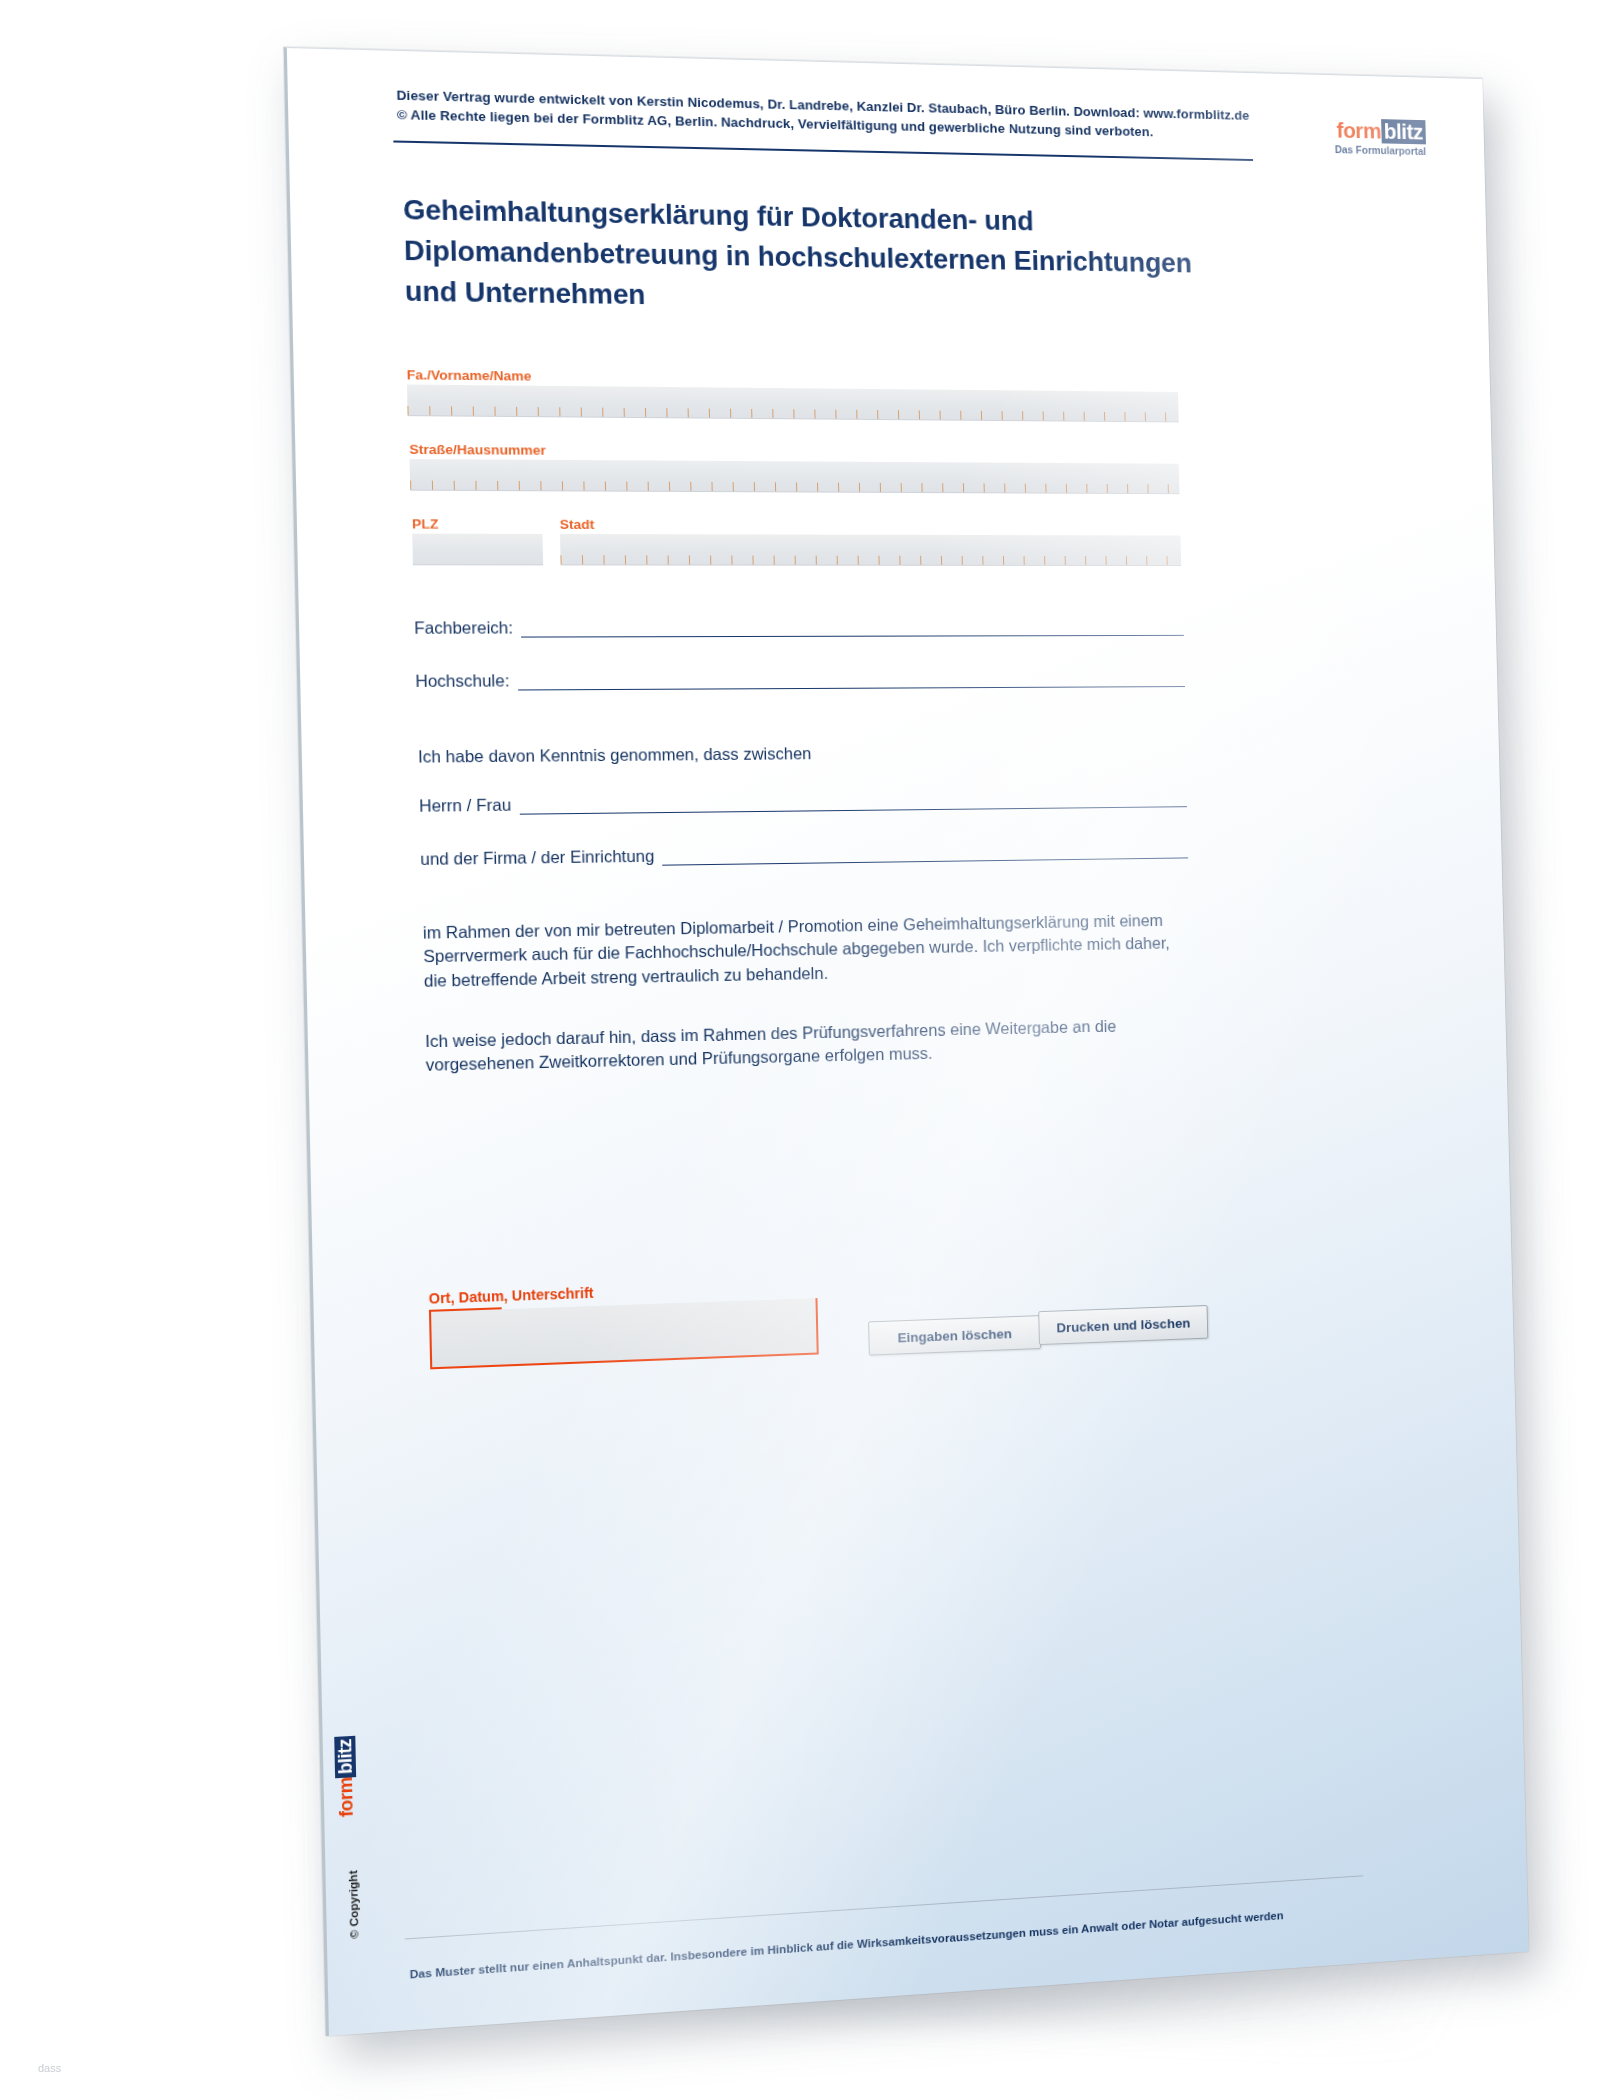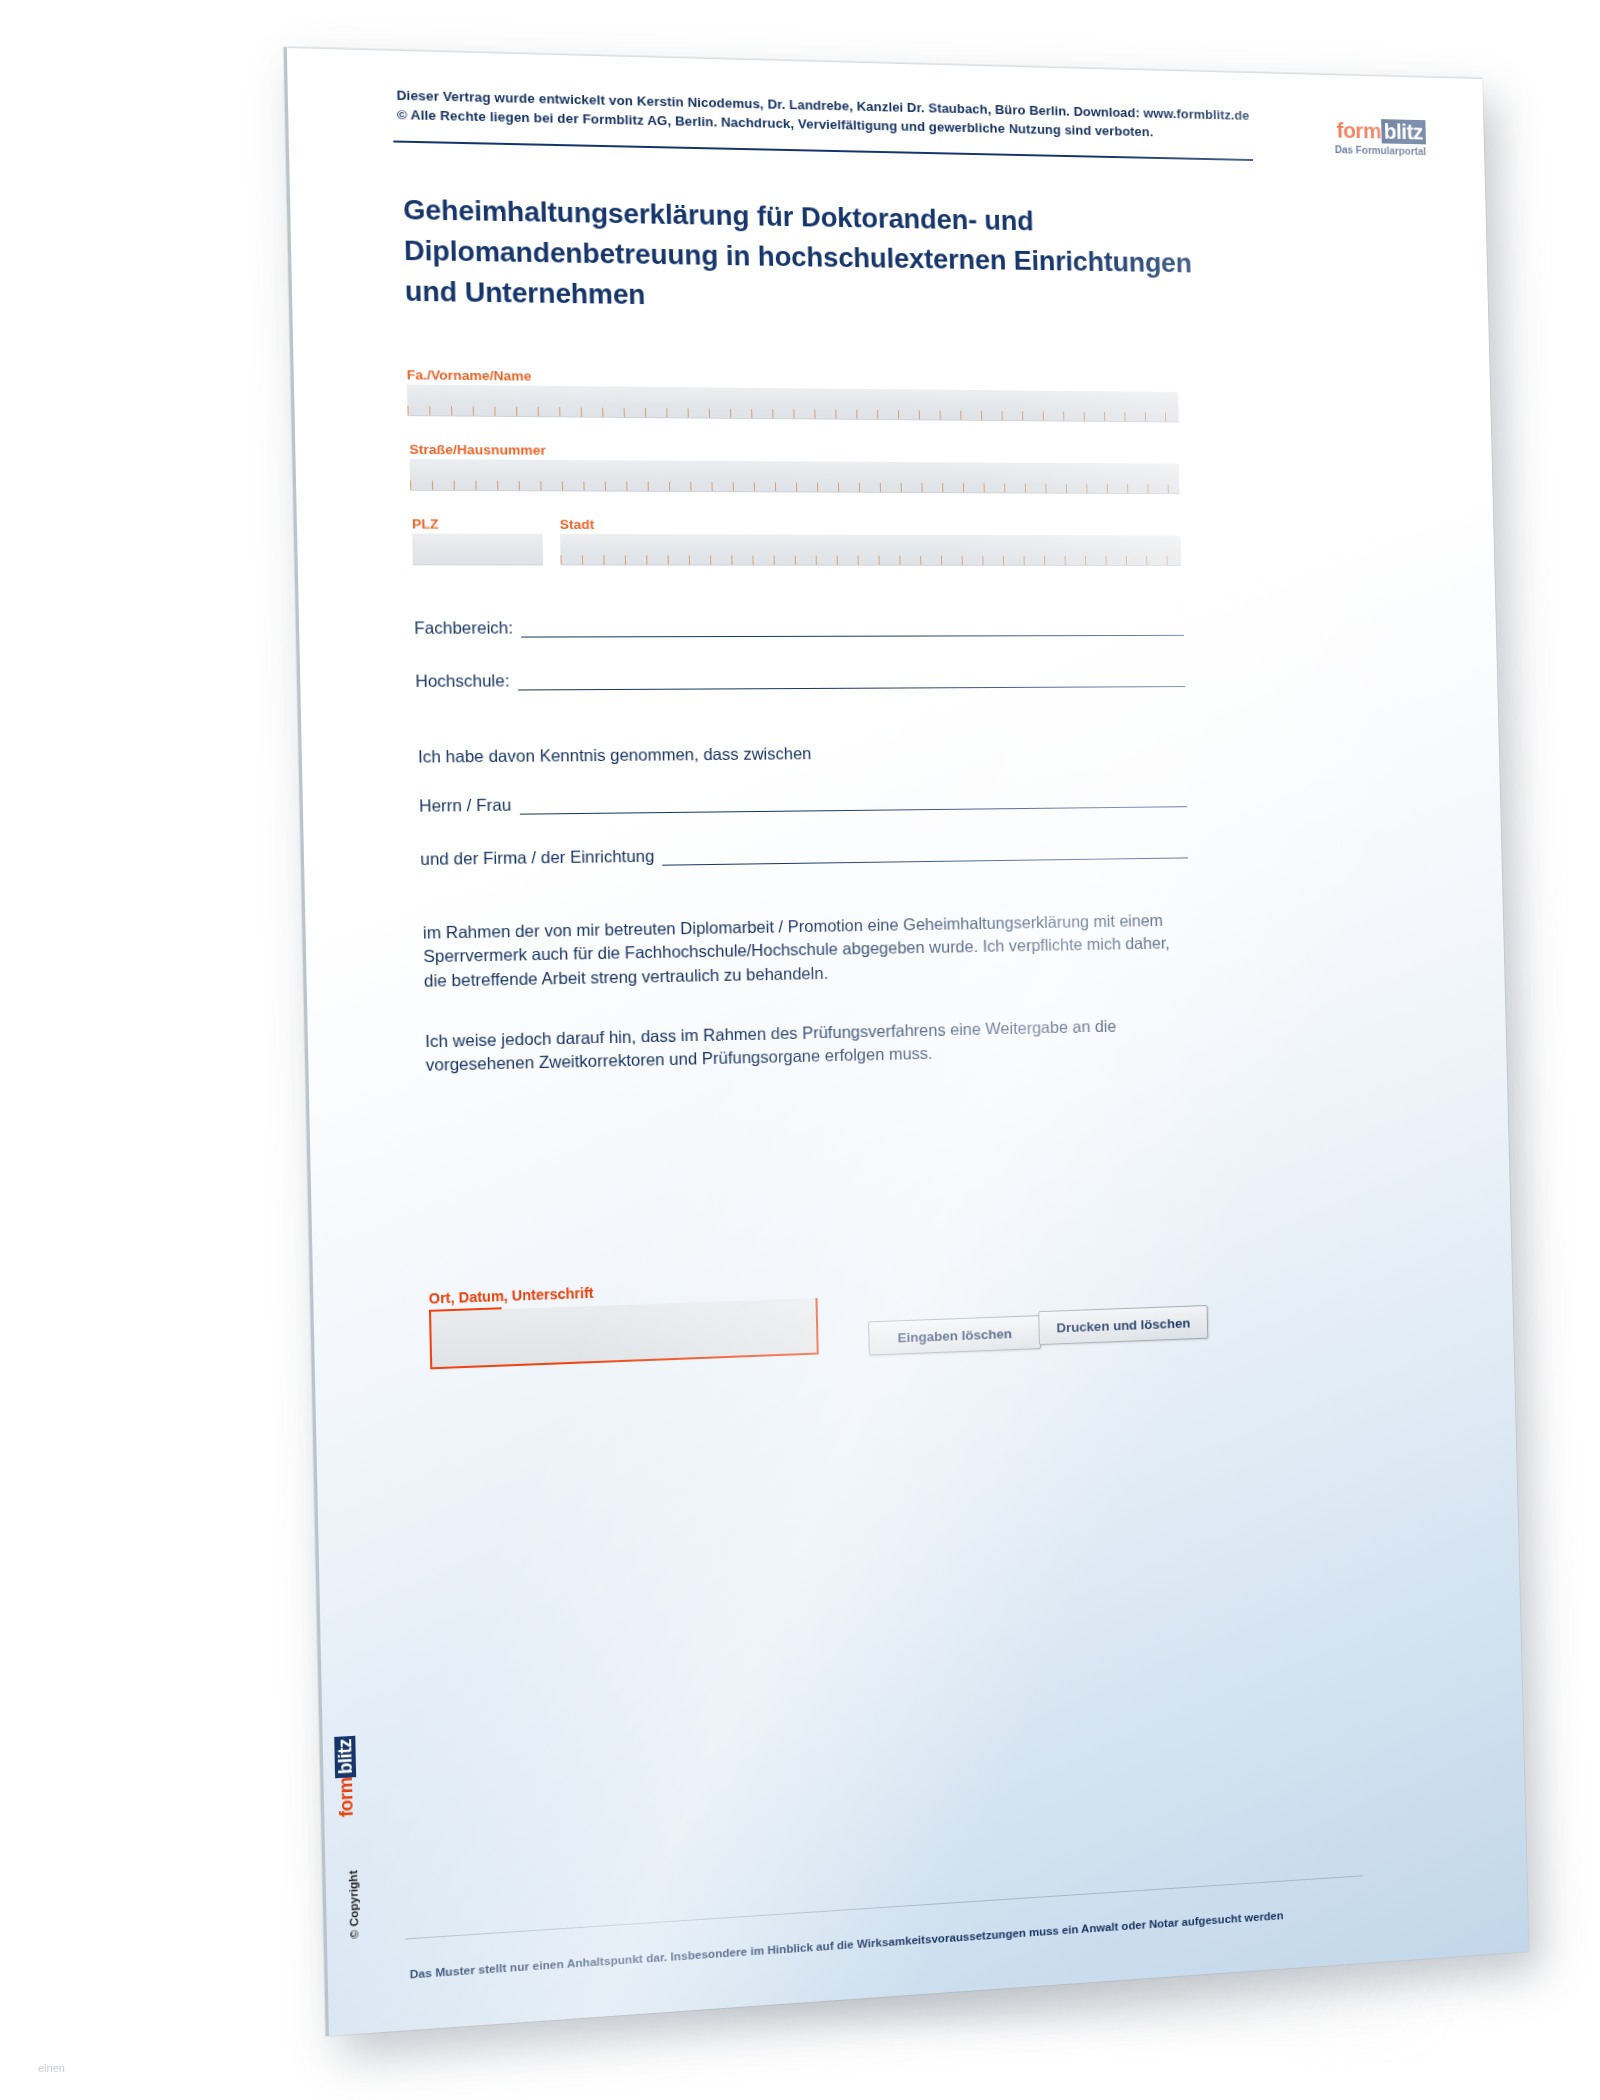--- a/index.html
+++ b/index.html
@@ -366,14 +366,14 @@
           <div class="vert vert-copy">© Copyright</div>
           <div class="vert vert-logo">
             <span class="logo-form">form</span><span class="logo-blitz">blitz</span>
           </div>
         </div>
 
       </div>
     </div>
   </div>
 
-  <div class="canvas-caption">einen</div>
+  <div class="canvas-caption">dass</div>
 </div>
 
 </body></html>

